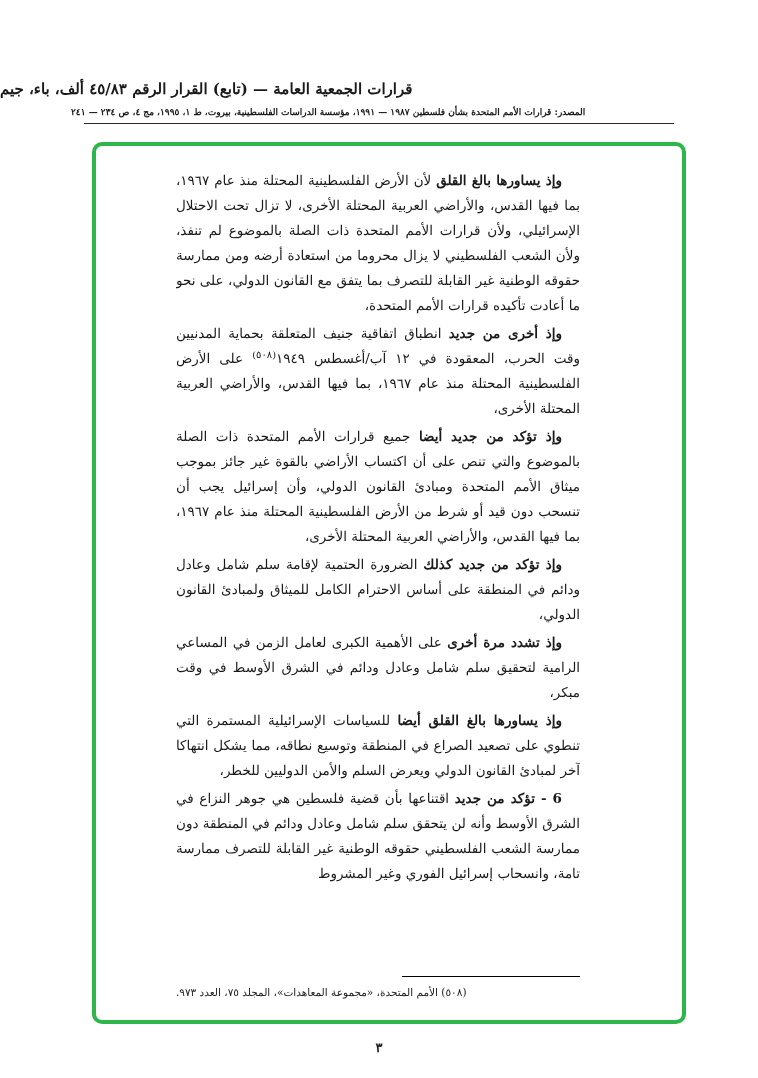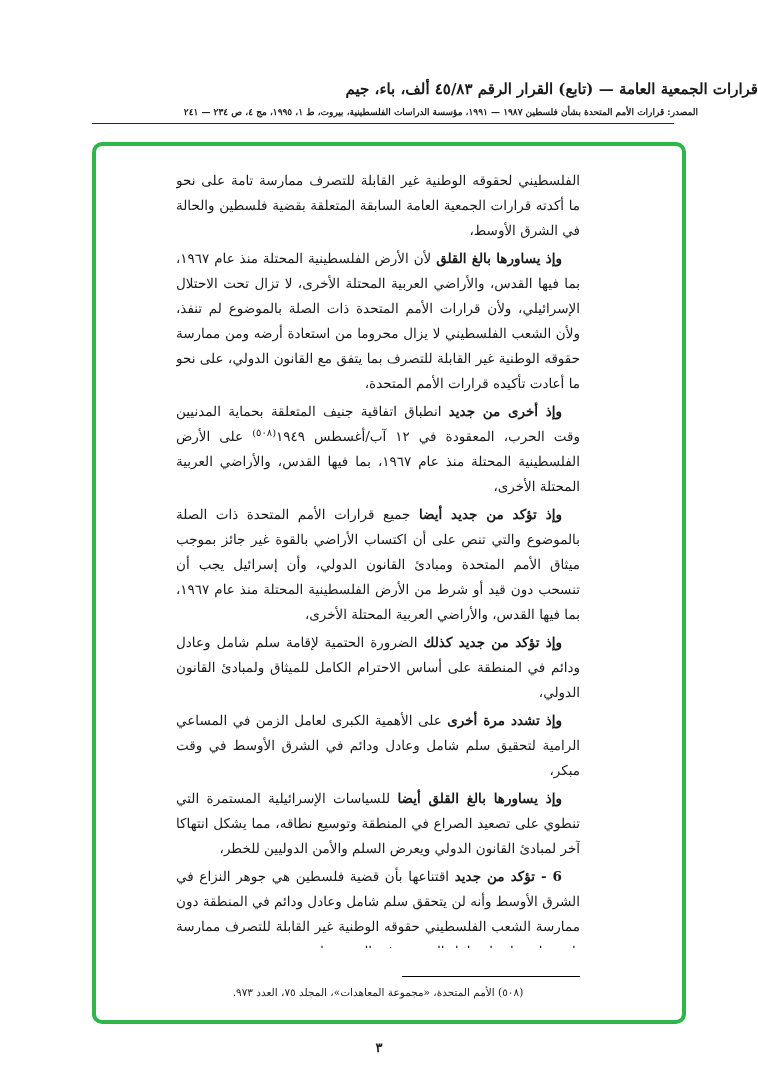--- a/index.html
+++ b/index.html
@@ -10,22 +10,21 @@
     height: 1078px;
     margin: 0 auto;
     background: #ffffff;
     direction: rtl;
     font-family: "DejaVu Serif", "Liberation Serif", serif;
     color: #1a1a1a;
     overflow: hidden;
   }
   .doc-header {
     padding-top: 80px;
-    text-align: right;
-    padding-left: 8px;
+    text-align: left;
   }
   .doc-title {
     font-size: 15px;
     font-weight: bold;
     letter-spacing: 0.2px;
   }
   .doc-source {
     margin-top: 9px;
     padding: 0 60px;
     font-size: 9px;
@@ -79,21 +78,21 @@
   }
   .footnote-rule {
     width: 178px;
     height: 1px;
     background: #000000;
     margin-bottom: 7px;
   }
   .footnote {
     font-size: 10.5px;
     line-height: 16px;
-    text-align: center;
+    text-align: left;
   }
   .page-number {
     position: absolute;
     top: 1040px;
     left: 0;
     width: 100%;
     text-align: center;
     font-size: 13px;
     font-weight: bold;
   }
@@ -106,24 +105,20 @@
   <header class="doc-header">
     <div class="doc-title">قرارات الجمعية العامة — (تابع) القرار الرقم ٤٥/٨٣ ألف، باء، جيم</div>
     <div class="doc-source">المصدر: قرارات الأمم المتحدة بشأن فلسطين ١٩٨٧ — ١٩٩١، مؤسسة الدراسات الفلسطينية، بيروت، ط ١، ١٩٩٥، مج ٤، ص ٢٣٤ — ٢٤١</div>
     <div class="header-rule"></div>
   </header>
 
   <div class="green-box" style="border-color: rgb(47, 182, 74);">
 
     <div class="text-column">
 
-      <p class="cont">
-        <b></b>
-        <span>الفلسطيني لحقوقه الوطنية غير القابلة للتصرف ممارسة تامة على نحو ما أكدته قرارات الجمعية العامة السابقة المتعلقة بقضية فلسطين والحالة في الشرق الأوسط،</span>
-      </p>
 
       <p>
         <b>وإذ يساورها بالغ القلق</b>
         <span>لأن الأرض الفلسطينية المحتلة منذ عام ١٩٦٧، بما فيها القدس، والأراضي العربية المحتلة الأخرى، لا تزال تحت الاحتلال الإسرائيلي، ولأن قرارات الأمم المتحدة ذات الصلة بالموضوع لم تنفذ، ولأن الشعب الفلسطيني لا يزال محروما من استعادة أرضه ومن ممارسة حقوقه الوطنية غير القابلة للتصرف بما يتفق مع القانون الدولي، على نحو ما أعادت تأكيده قرارات الأمم المتحدة،</span>
       </p>
 
       <p>
         <b>وإذ أخرى من جديد</b>
         <span>انطباق اتفاقية جنيف المتعلقة بحماية المدنيين وقت الحرب، المعقودة في ١٢ آب/أغسطس ١٩٤٩</span><sup>(٥٠٨)</sup>
         <span>على الأرض الفلسطينية المحتلة منذ عام ١٩٦٧، بما فيها القدس، والأراضي العربية المحتلة الأخرى،</span>

